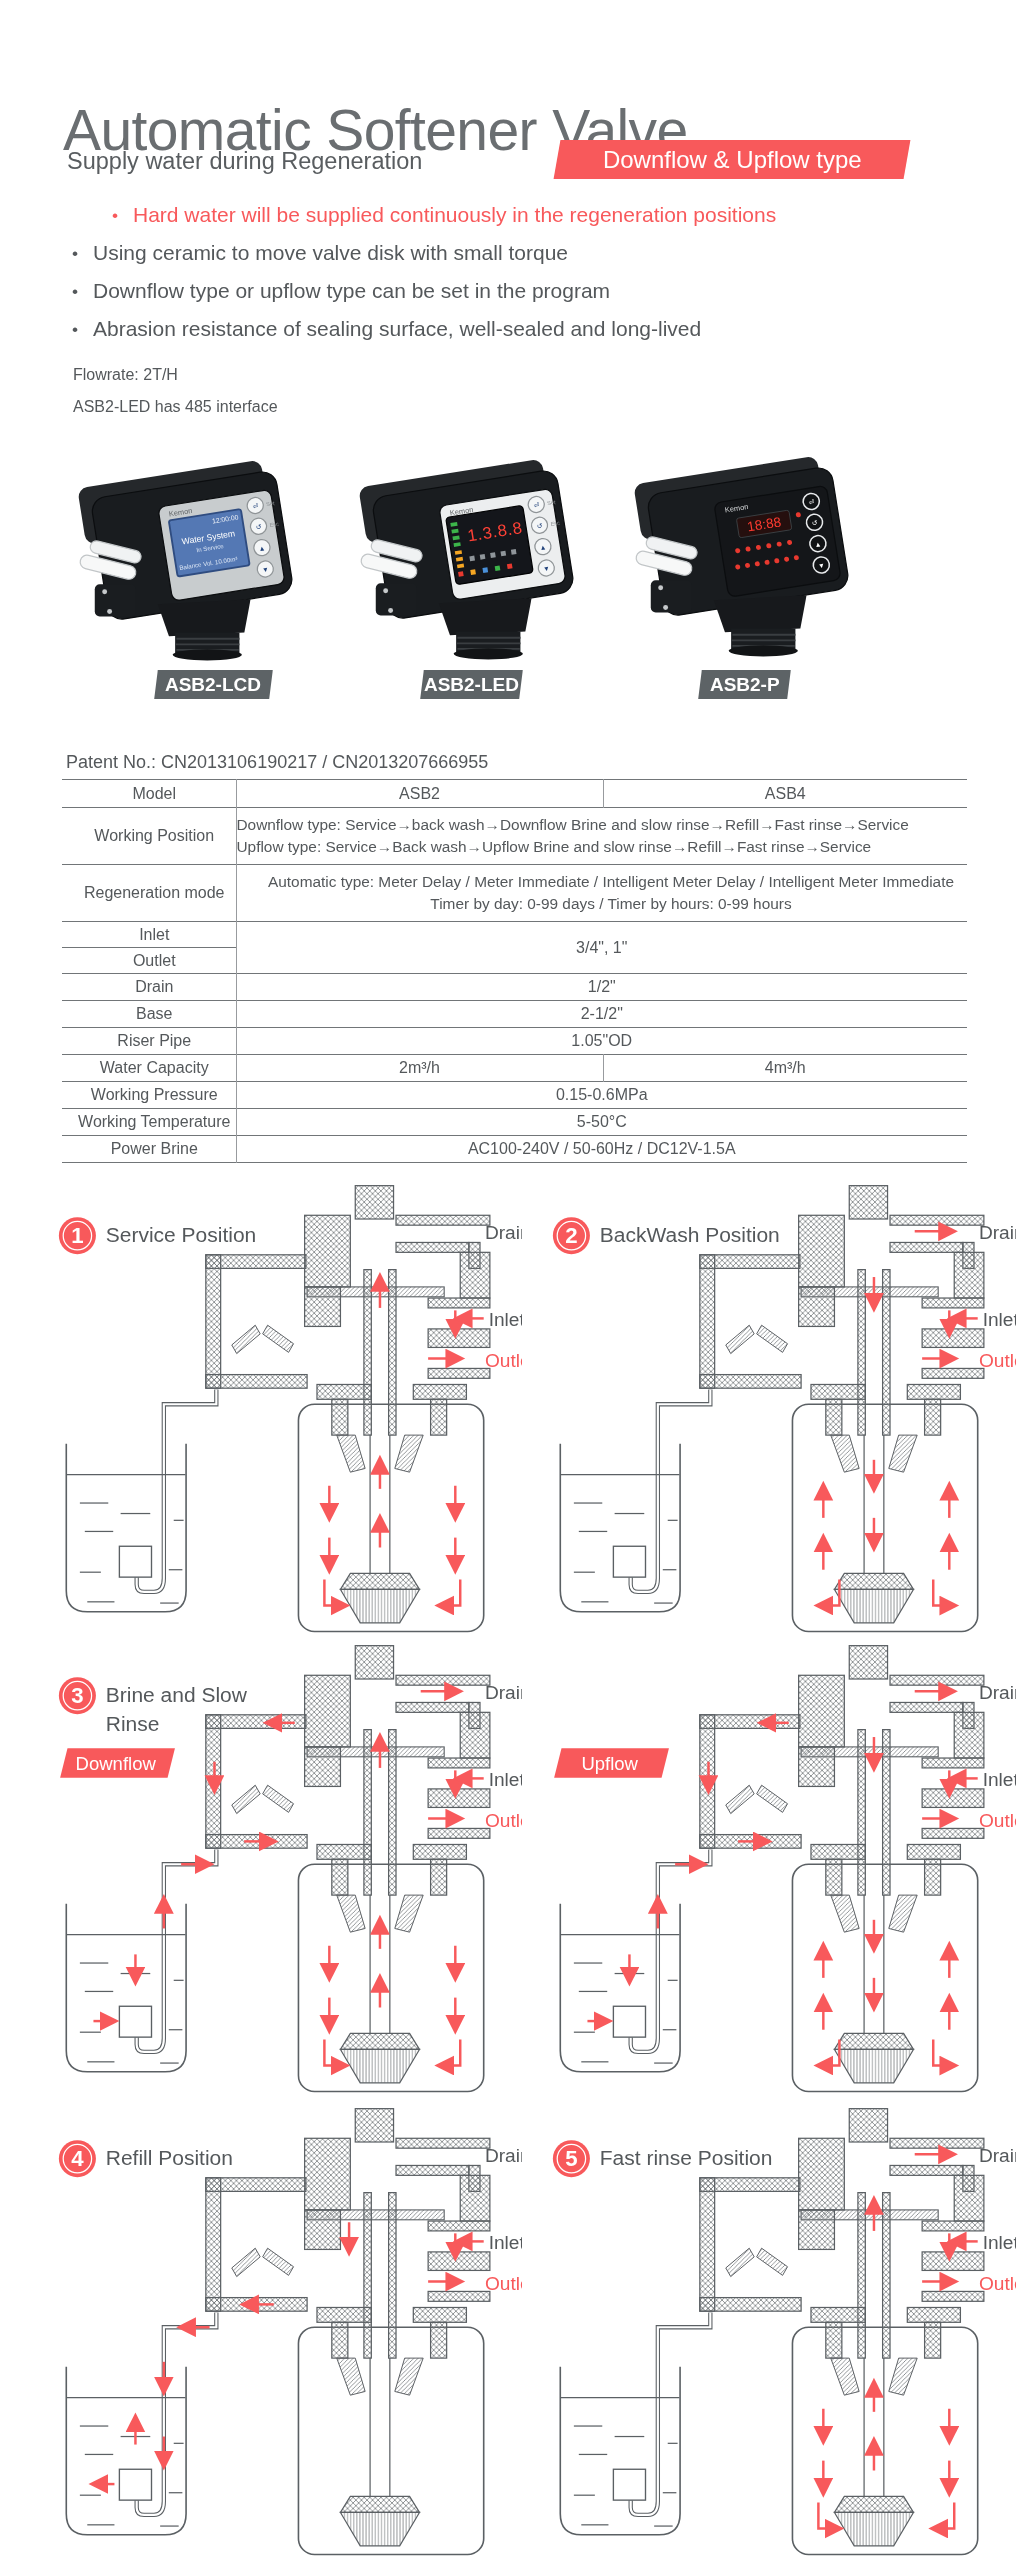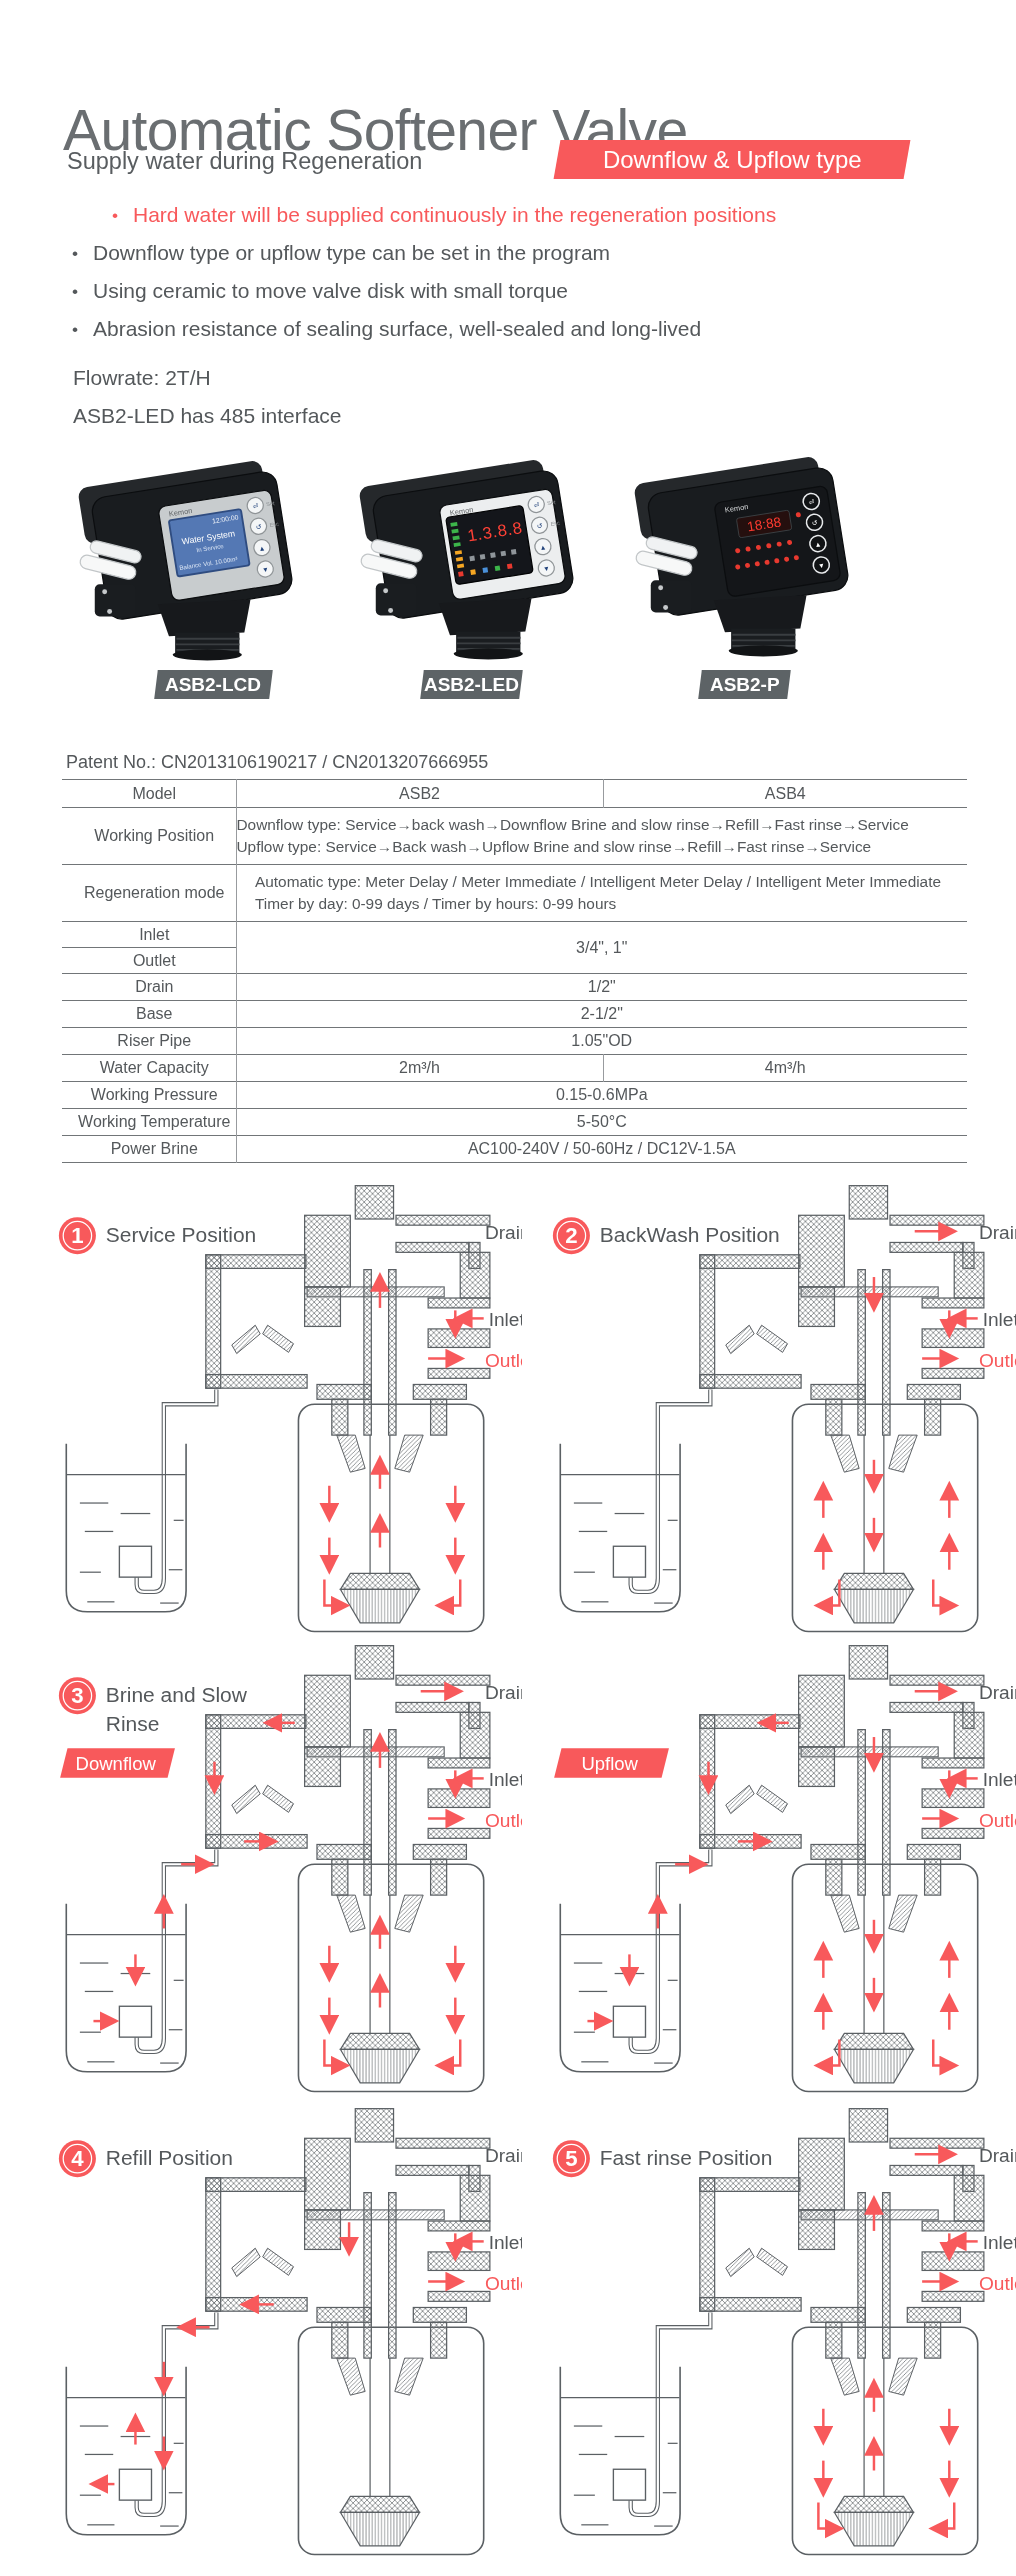--- a/index.html
+++ b/index.html
@@ -11,37 +11,37 @@
   .subtitle{position:absolute;left:67px;top:148px;font-size:23.5px;color:#595d60;white-space:nowrap;}
   .type-badge{position:absolute;left:557px;top:140px;width:350px;height:39px;background:#F8595B;
          transform:skewX(-10deg);display:flex;align-items:center;justify-content:center;}
   .type-badge span{transform:skewX(10deg);color:#fff;font-size:24px;white-space:nowrap;}
   
   .bullets{position:absolute;left:72px;top:203px;list-style:none;margin:0;padding:0;}
   .bullets li{font-size:21px;color:#54585b;margin-bottom:14px;white-space:nowrap;}
   .bullets li .dot{display:inline-block;width:21px;font-size:17.3px;vertical-align:1.2px;}
   .bullets li.hl{color:#F8595B;margin-left:40px;}
   .notes{position:absolute;left:73px;top:366px;}
-  .notes div{font-size:21px;color:#54585b;margin-bottom:13.6px;white-space:nowrap;}
+  .notes div{font-size:16px;color:#54585b;margin-bottom:13.6px;white-space:nowrap;}
   
   .device{position:absolute;width:266px;height:204px;}
   .prod-badge{position:absolute;height:29px;background:#5d6366;transform:skewX(-7deg);
         display:flex;align-items:center;justify-content:center;}
   .prod-badge span{transform:skewX(7deg);color:#fff;font-size:19px;font-weight:bold;white-space:nowrap;}
   
   .patent{position:absolute;left:66px;top:752px;font-size:18px;color:#54585b;}
   .spec{position:absolute;left:62px;top:779px;width:905px;border-collapse:collapse;
         table-layout:fixed;border-bottom:1.2px solid #717578;}
   .spec td{border-top:1.2px solid #717578;font-size:16px;color:#54585b;padding:0;vertical-align:middle;}
   .spec td.lbl{padding-left:11px;border-right:0.6px solid #989b9e;text-align:center;}
   .spec td.val{text-align:center;}
   .spec td.vline{border-right:0.6px solid #989b9e;}
   .spec tr.r46{height:28px}.spec tr.r92{height:57px}.spec tr.r42{height:26px}.spec tr.r44{height:27px}
   .spec .lines div{font-size:15.4px;line-height:22px;}
-  .spec .lines.left div{text-align:left;padding-left:18.5px;}
+  .spec .lines.left div{text-align:center;padding-left:18.5px;}
   .spec .lines.center div{text-align:left;}
   
   .diagram{position:absolute;width:494px;height:460px;}
   svg text{font-family:"Liberation Sans",sans-serif;}
 </style>
 </head>
 <body>
 
 <svg width="0" height="0" style="position:absolute" aria-hidden="true">
   <defs>
@@ -63,22 +63,22 @@
 <div class="page">
 
   <h1 class="title">Automatic Softener Valve</h1>
   <div class="subtitle">Supply water during Regeneration</div>
   <div class="type-badge">
     <span>Downflow &amp; Upflow type</span>
   </div>
 
   <ul class="bullets" id="bullets">
       <li class="hl"><span class="dot">•</span><span>Hard water will be supplied continuously in the regeneration positions</span></li>
+      <li class=""><span class="dot">•</span><span>Using ceramic to move valve disk with small torque</span></li>
       <li class=""><span class="dot">•</span><span>Downflow type or upflow type can be set in the program</span></li>
-      <li class=""><span class="dot">•</span><span>Using ceramic to move valve disk with small torque</span></li>
       <li class=""><span class="dot">•</span><span>Abrasion resistance of sealing surface, well-sealed and long-lived</span></li>
     </ul>
 
   <div class="notes">
     <div>Flowrate: 2T/H</div>
     <div>ASB2-LED has 485 interface</div>
   </div>
 
   <div id="products">
       <svg viewBox="0 0 430 330" class="device" style="left: 65px; top: 457px;">

